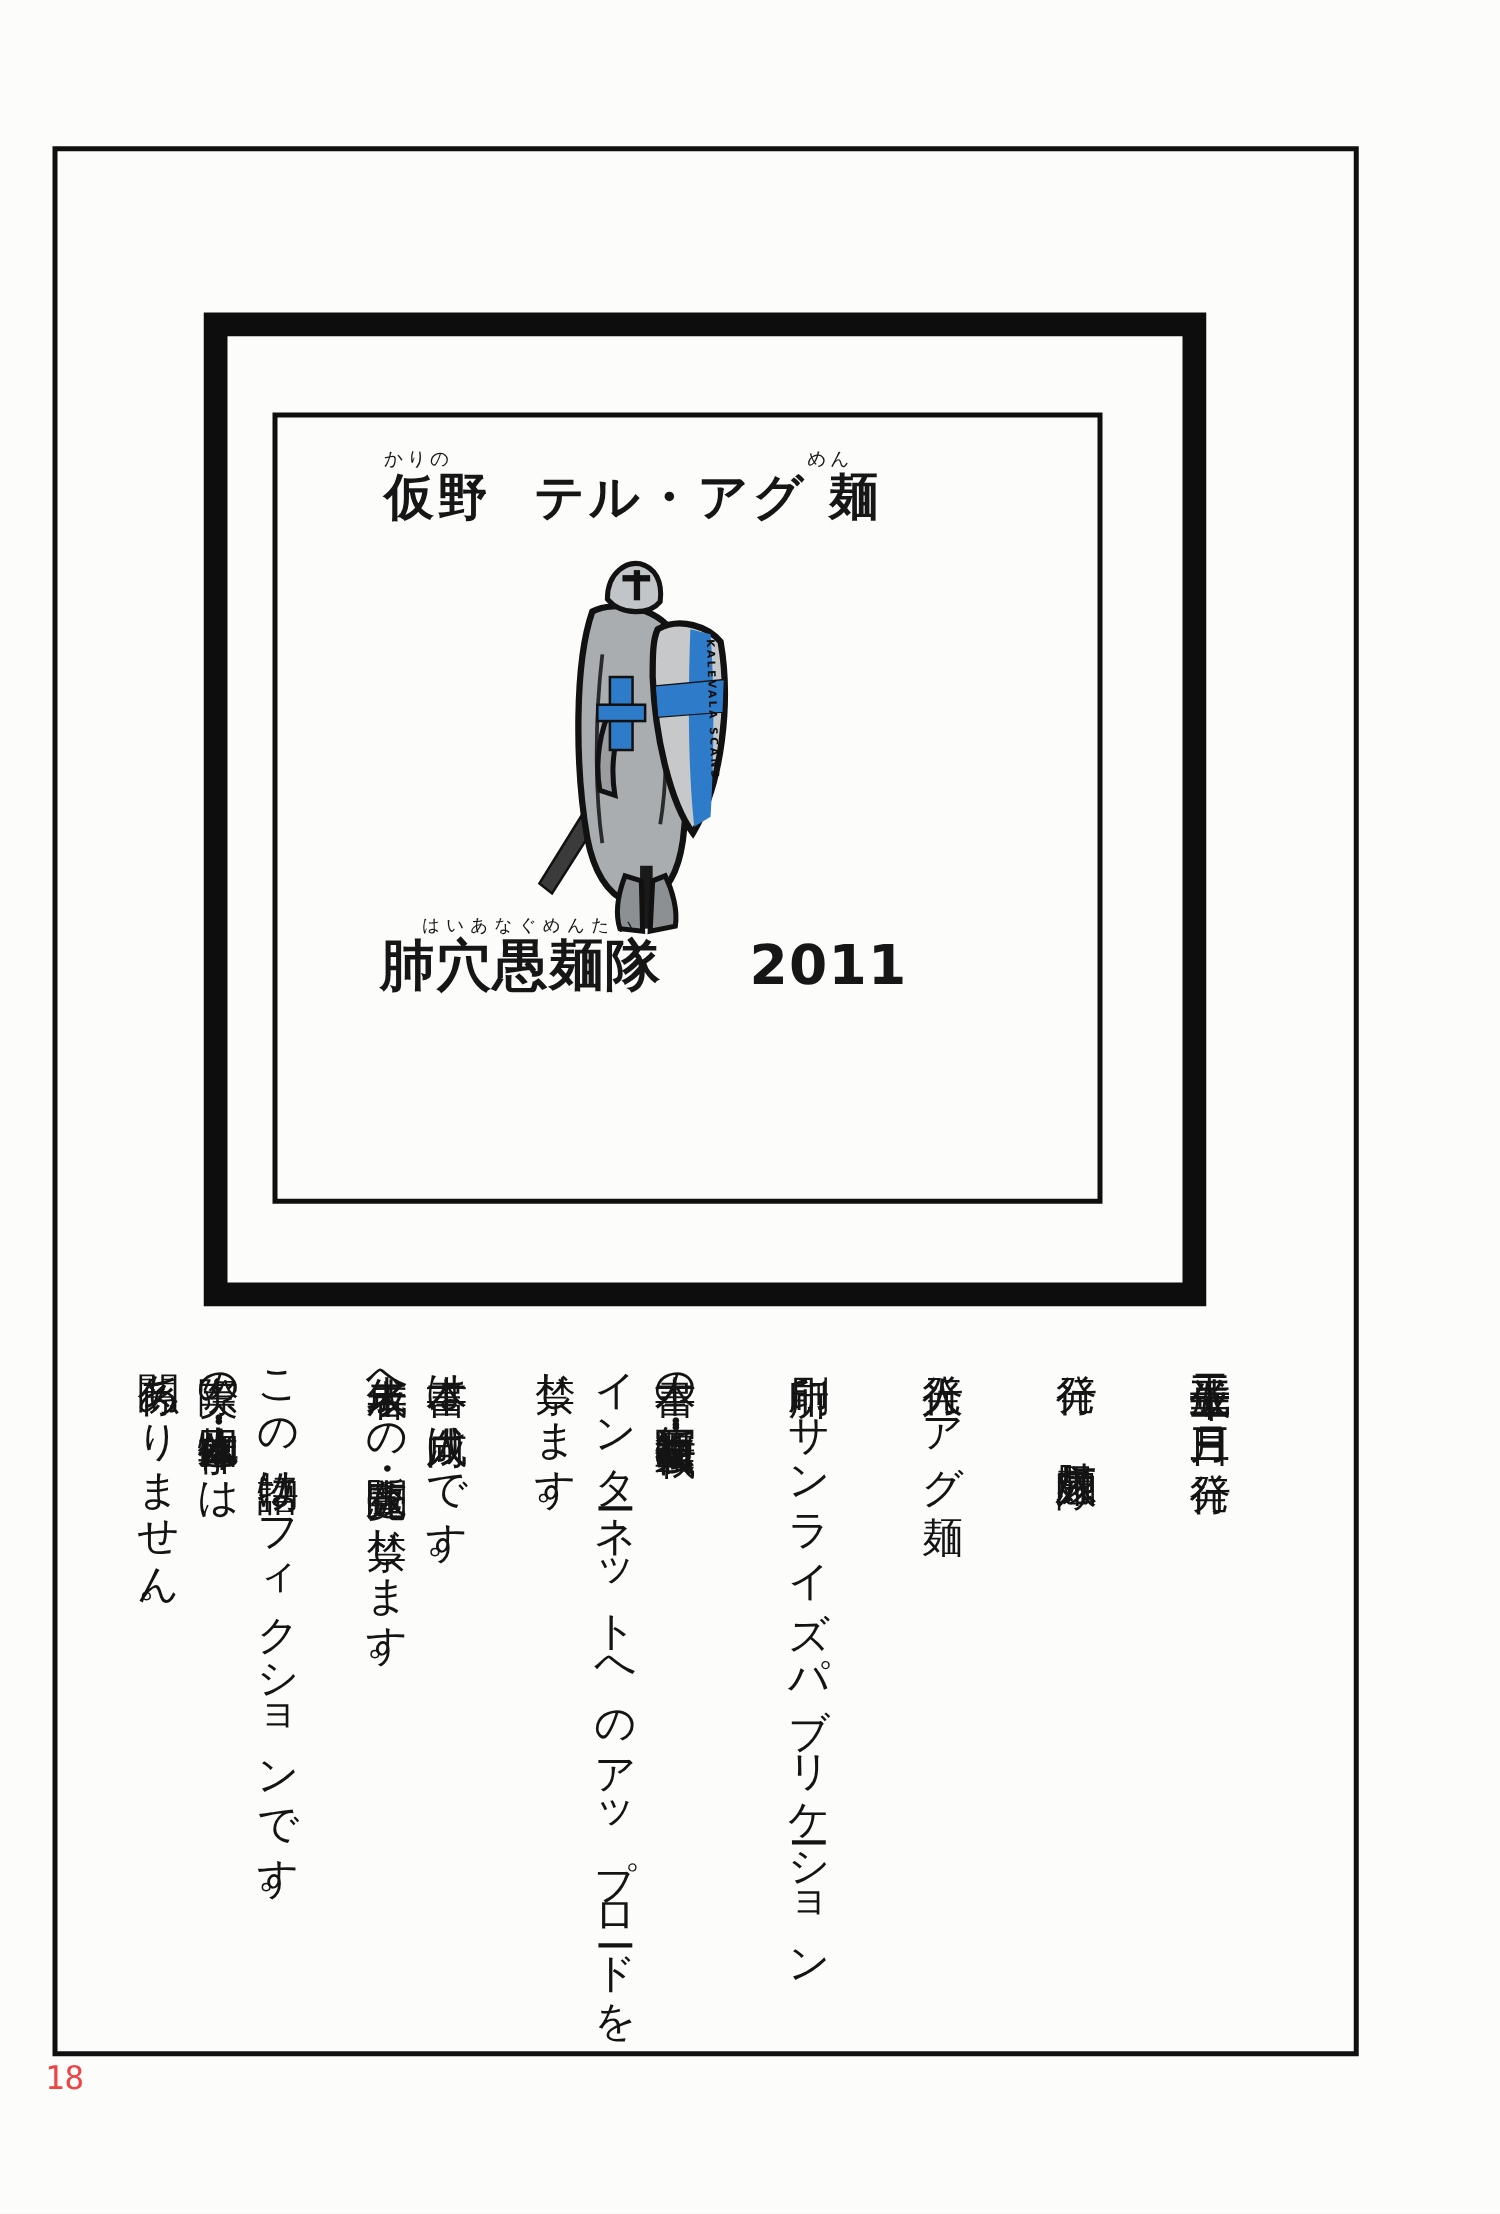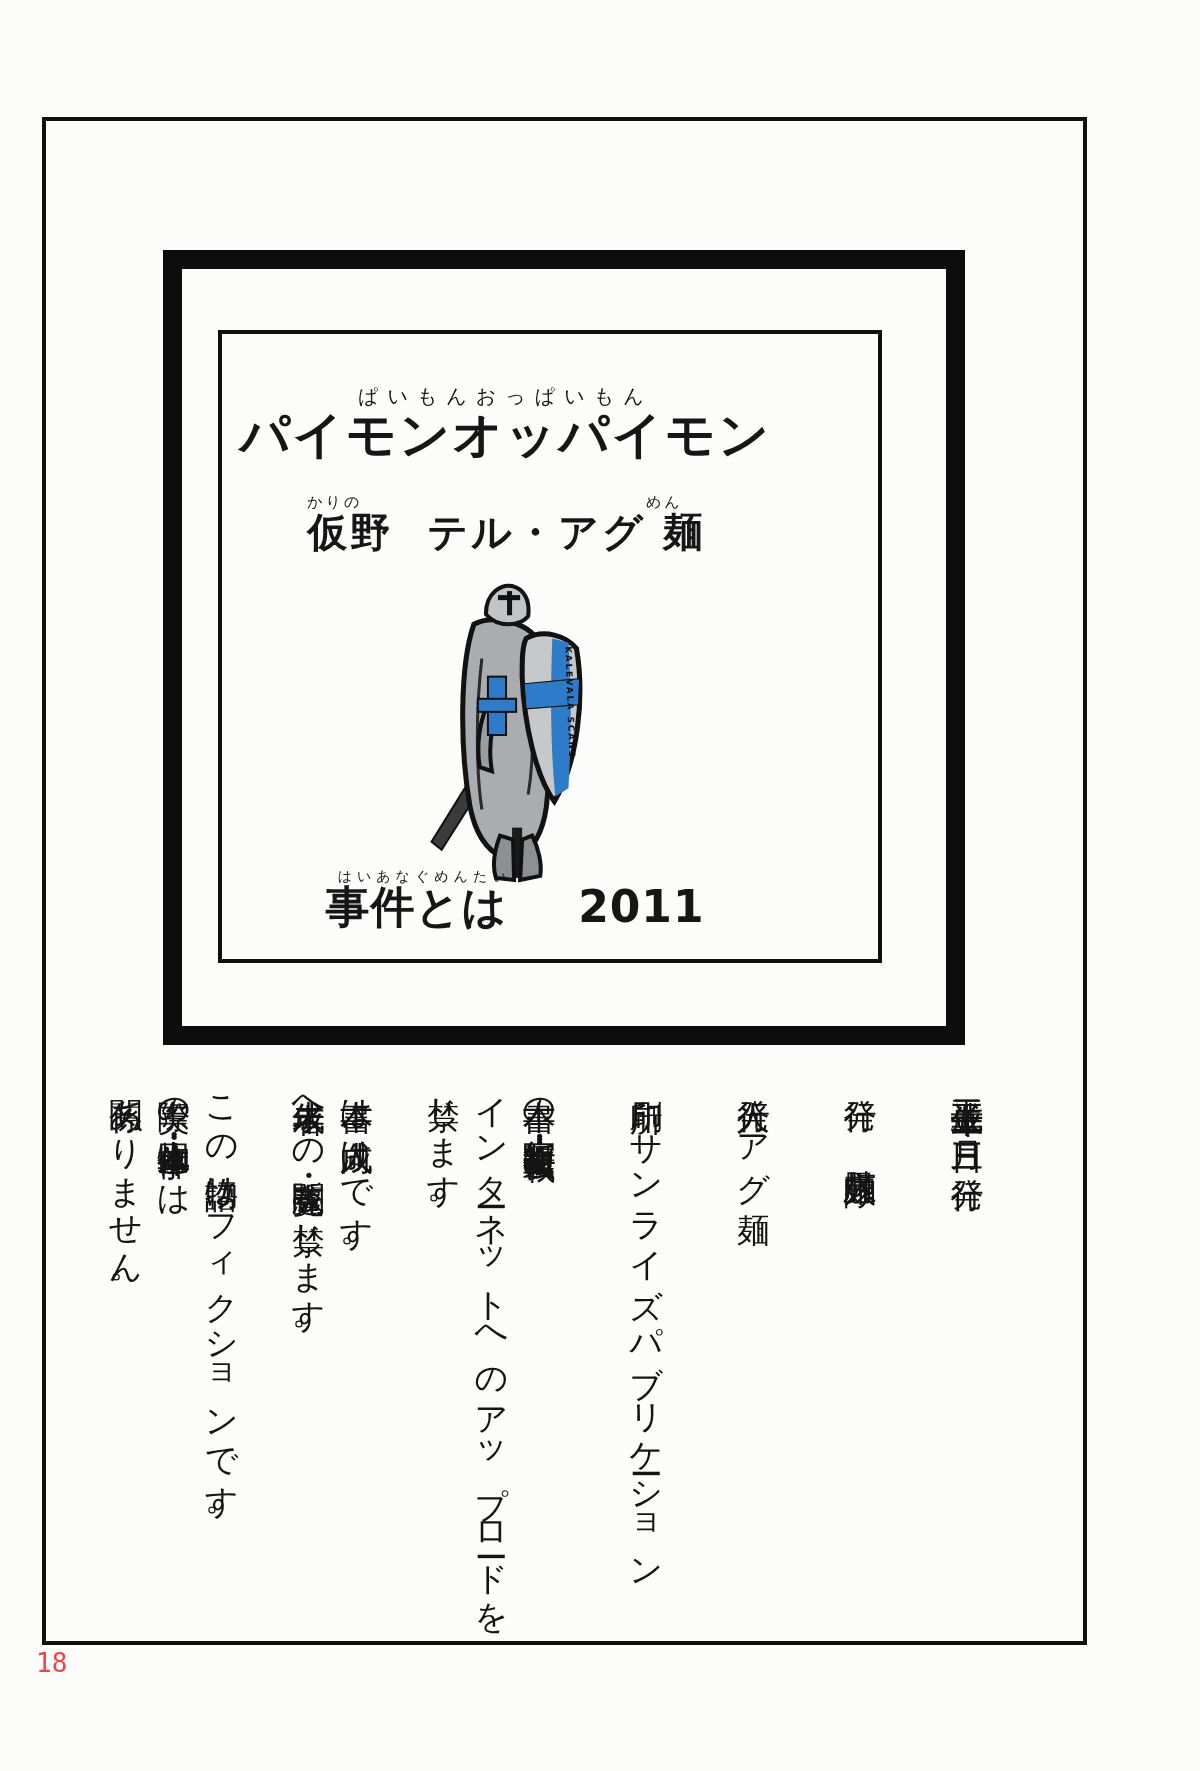--- a/index.html
+++ b/index.html
@@ -83,26 +83,20 @@
 <div class="page">
 
   <div class="page-number">18</div>
 
   <div class="outer-border"></div>
 
   <div class="thick-box"></div>
 
   <div class="inner-box">
 
-    <div class="title-line">
-      <ruby>
-        <span>パイモンオッパイモン</span>
-        <rt>ぱいもんおっぱいもん</rt>
-      </ruby>
-    </div>
 
     <div class="author-line">
       <ruby>
         <span>仮野</span>
         <rt>かりの</rt>
       </ruby><span>テル・アグ</span><ruby>
         <span>麺</span>
         <rt>めん</rt>
       </ruby>
     </div>
@@ -140,21 +134,21 @@
       <g>
         <path d="M110 60 C128 50 150 58 160 70 C168 116 162 182 138 222 C120 198 108 146 106 98 C106 82 106 68 110 60 Z" fill="#c6c8ca" stroke="#111" stroke-width="5"></path>
         <path d="M136 60 C134 110 134 170 139 217 L152 209 C155 160 155 104 152 64 Z" fill="#2e7cc9"></path>
         <path d="M108 105 L163 100 L162 126 L110 130 Z" fill="#2e7cc9" stroke="#111" stroke-width="1"></path>
         <text transform="translate(149 68) rotate(88)" font-family="DejaVu Sans, Liberation Sans, sans-serif" font-size="8.5" font-weight="bold" letter-spacing="2" fill="#0d0d0d">KALEVALA SCANS</text>
       </g>
     </svg>
 
     <div class="group-line">
       <ruby>
-        <span>事件とは</span>
+        <span>肺穴愚麺隊</span>
         <rt>はいあなぐめんたい</rt>
       </ruby><span class="group-year">2011</span>
     </div>
 
   </div>
 
   <div class="colophon">
       <div class="vcol gap-none">平成二十五年　一月一三日　発行</div>
       <div class="vcol gap-wide">発行　　肺穴愚麺隊</div>
       <div class="vcol gap-wide">発行人　アグ麺</div>

